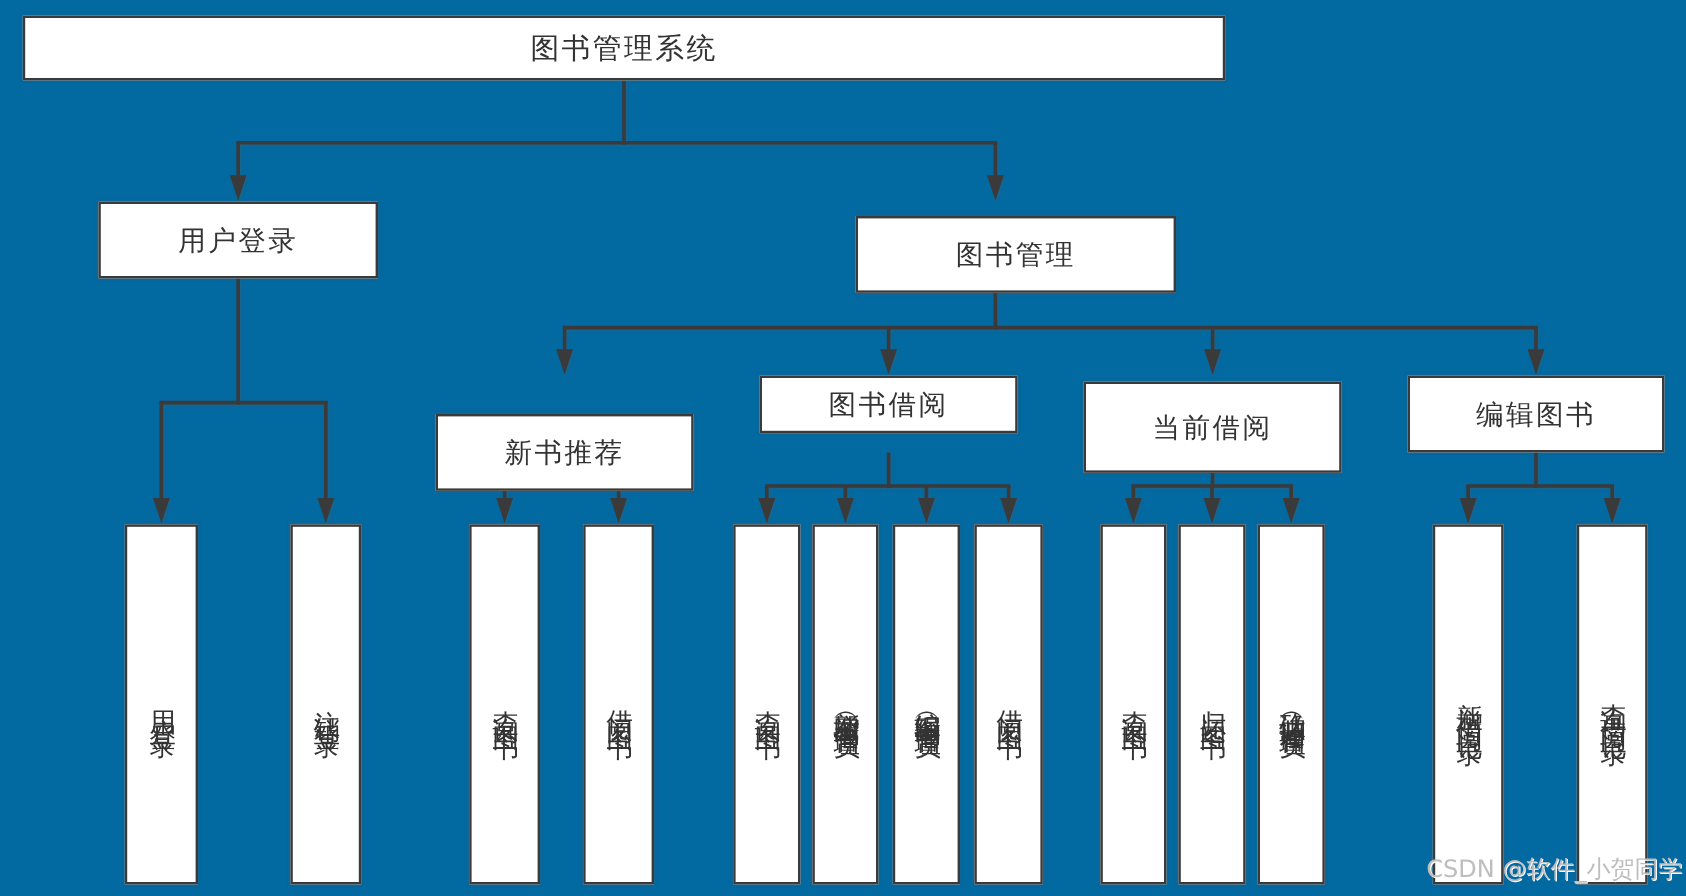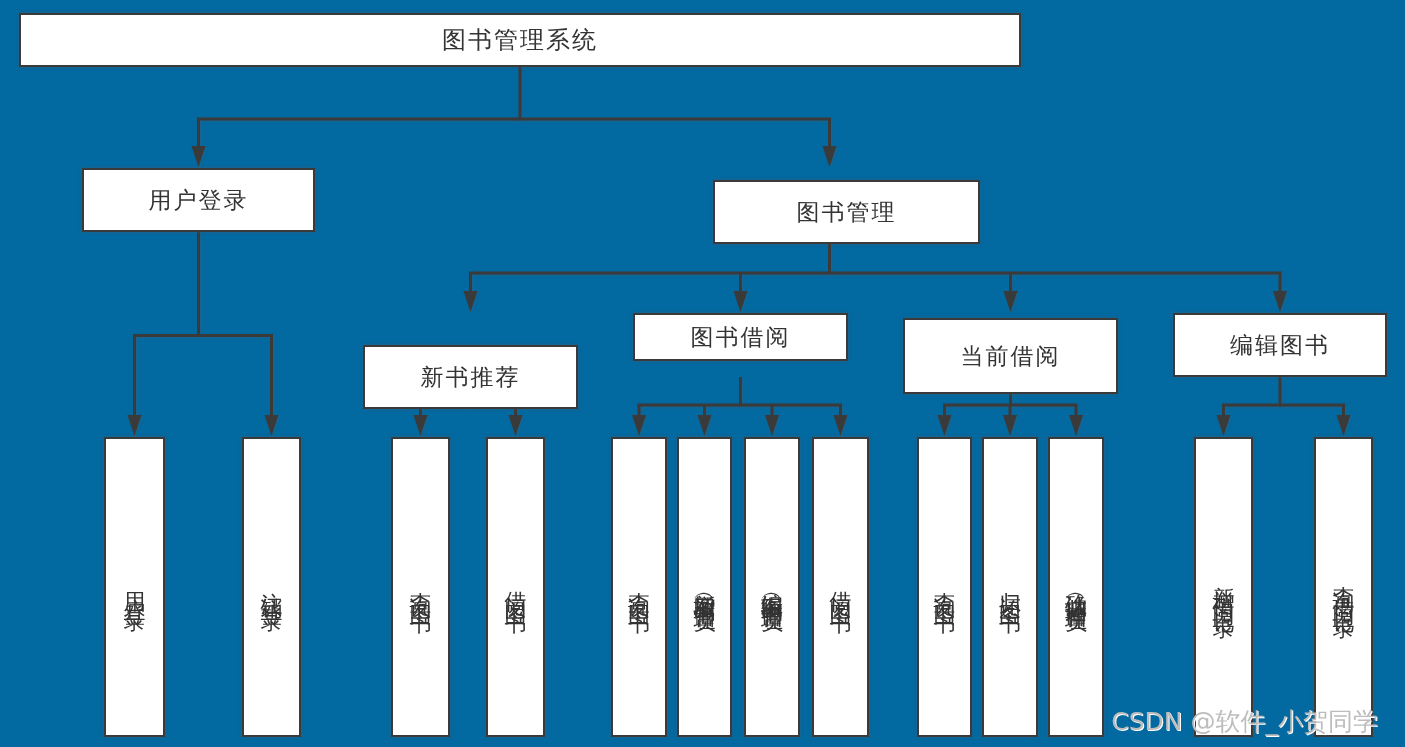--- a/index.html
+++ b/index.html
@@ -37,23 +37,23 @@
     writing-mode: vertical-rl;
     text-orientation: mixed;
     font-size: 22px;
     line-height: 1;
     letter-spacing: 6.5px;
     white-space: nowrap;
   }
   .vlabel.tight { letter-spacing: 2.5px; }
   .watermark {
     position: absolute;
-    right: 27px;
+    right: 3px;
     bottom: 9px;
-    font-size: 25px;
+    font-size: 20px;
     color: #bdbdbd;
     text-shadow: 1px 1px 0 #ffffff;
     white-space: nowrap;
   }
 </style>
 </head>
 <body>
 
 <div class="stage">
 

